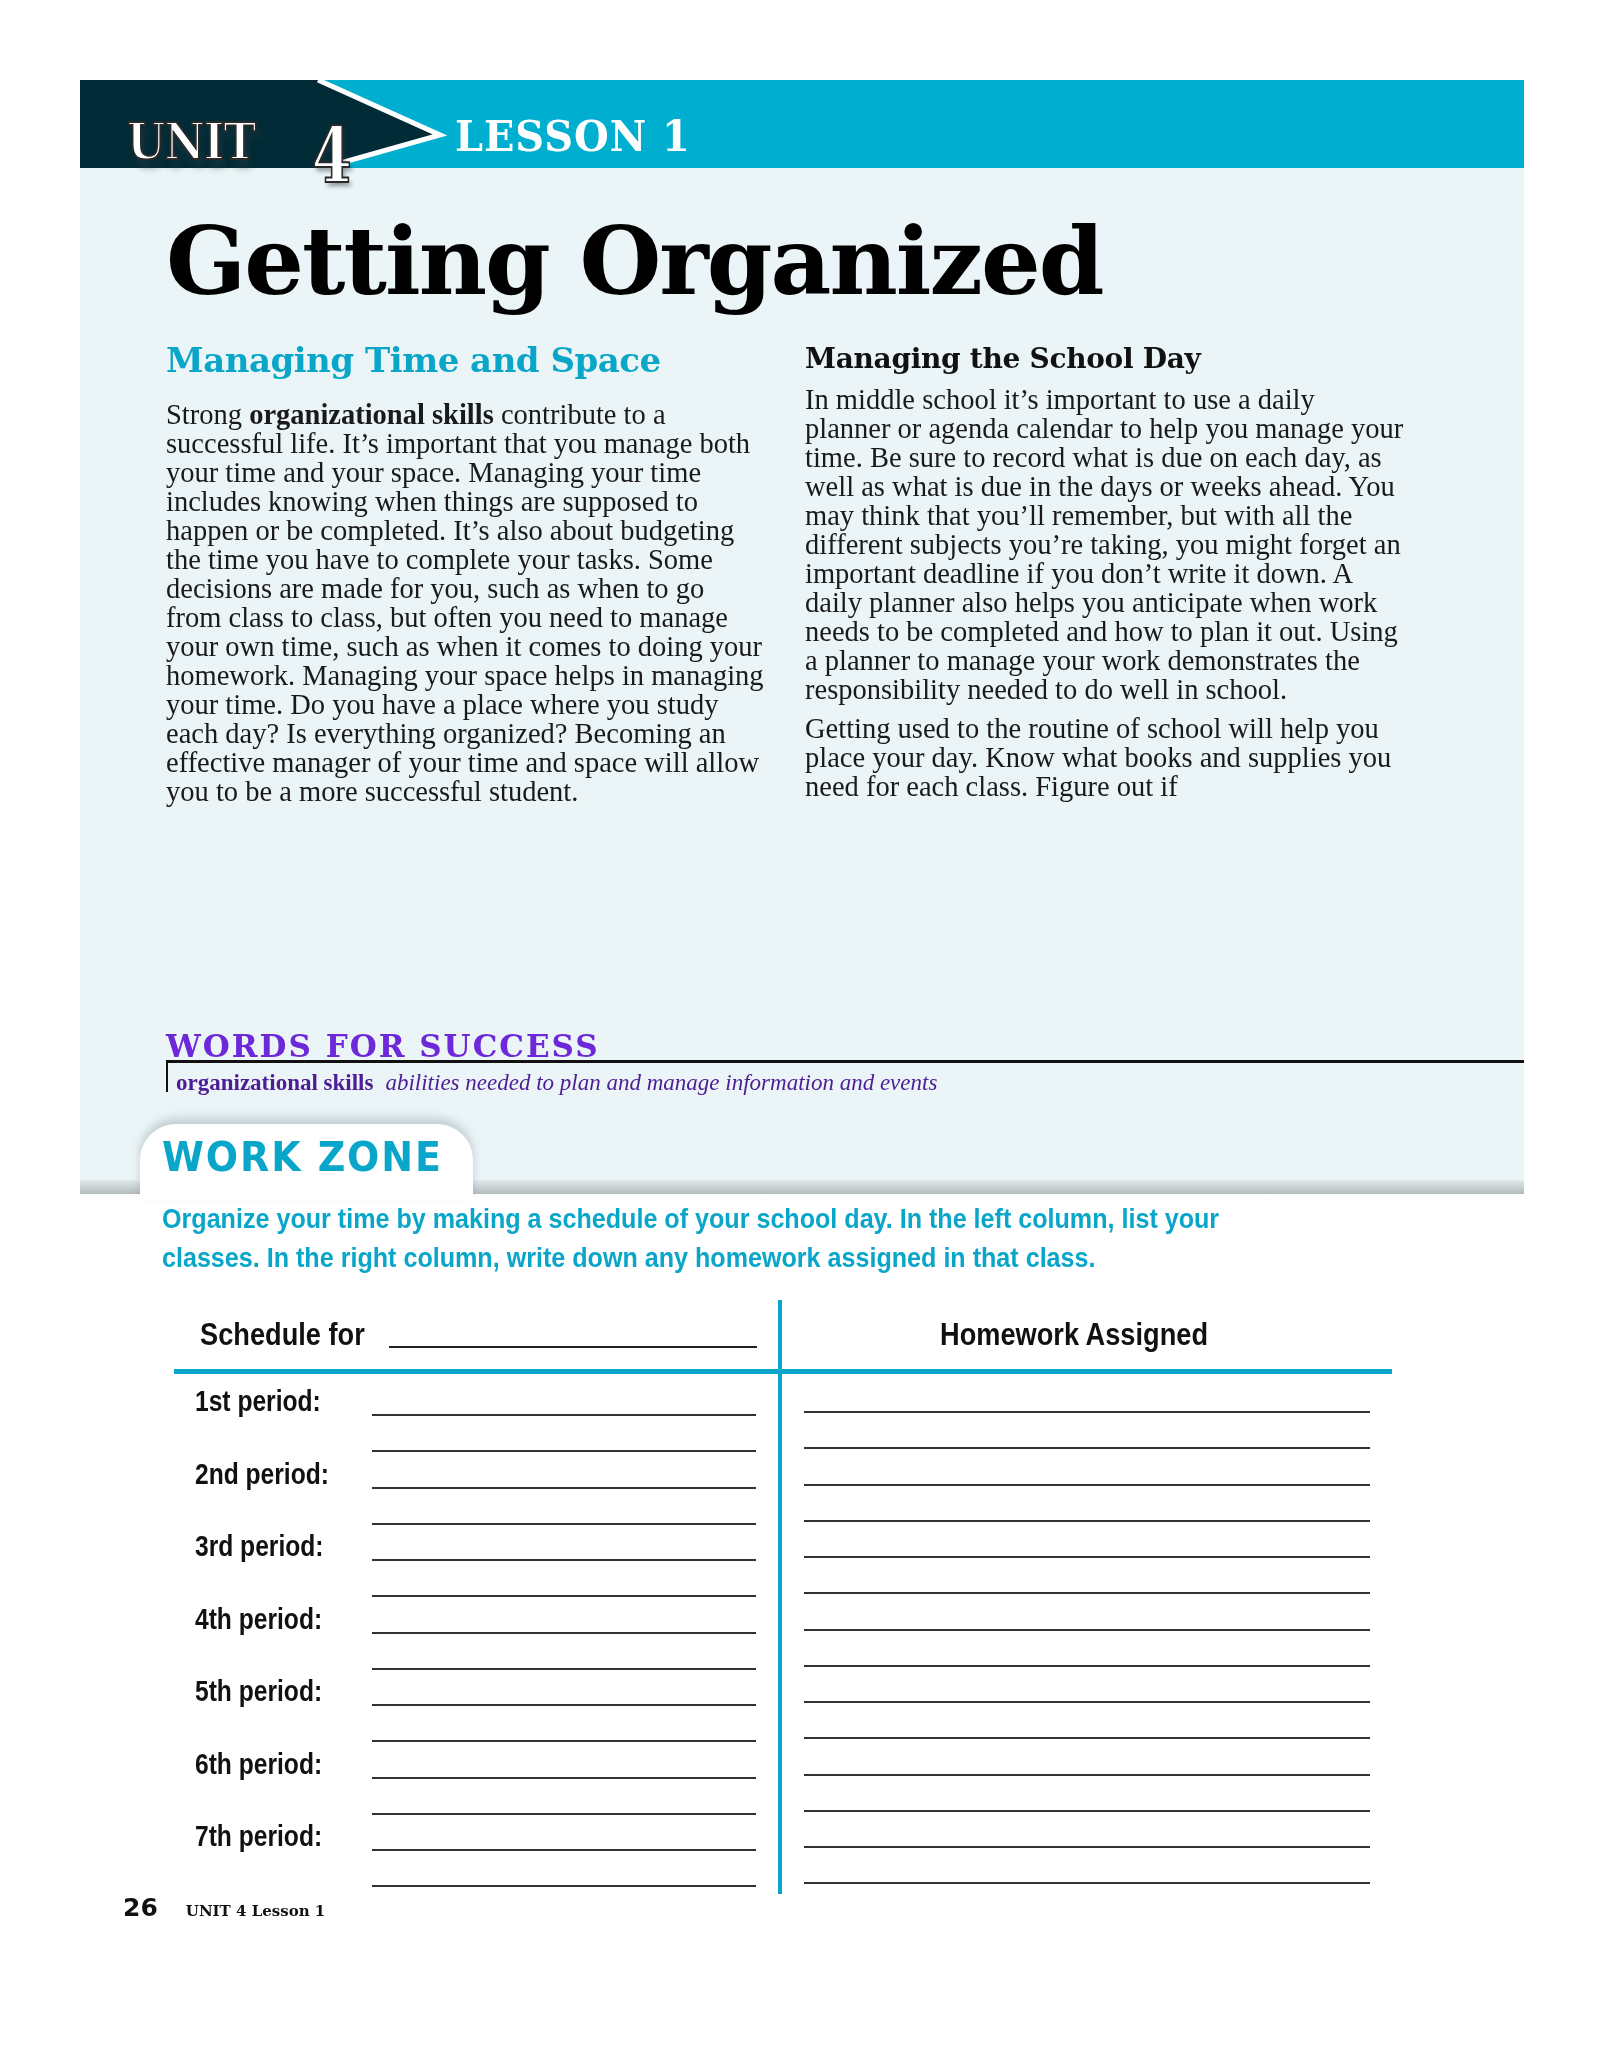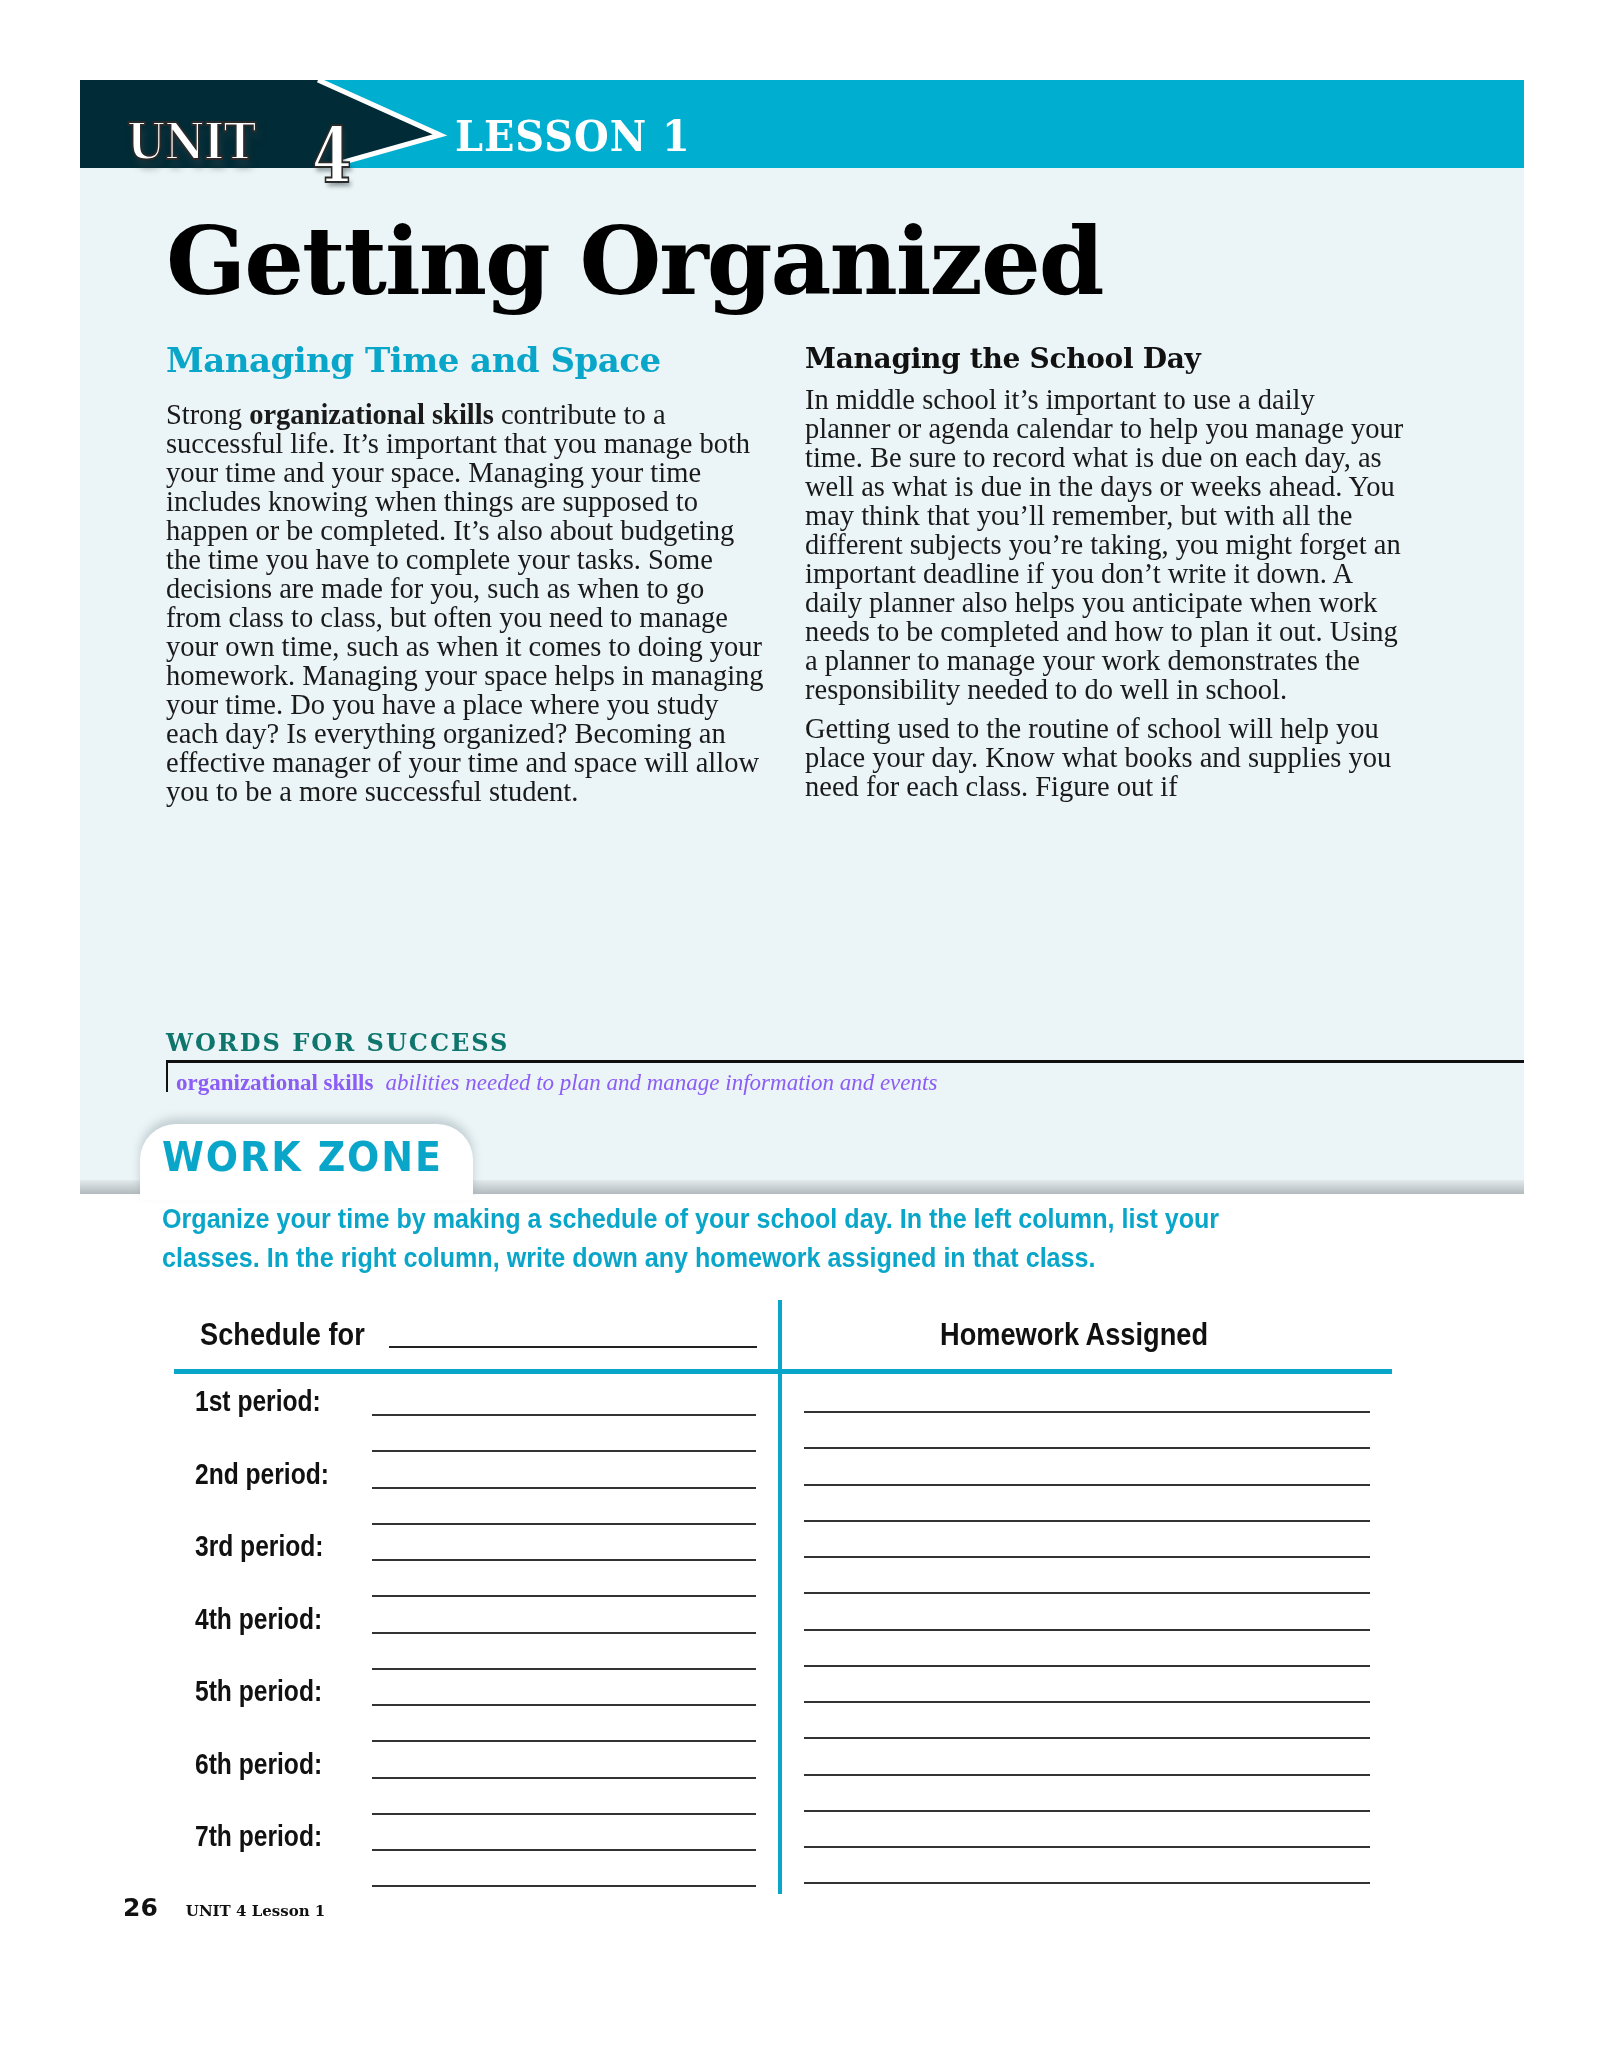--- a/index.html
+++ b/index.html
@@ -23,24 +23,24 @@
   .h2-left { left: 166px; top: 340px; font-family: "DejaVu Serif", serif; font-weight: bold; font-size: 34px; color: #0aa6c9; letter-spacing: -0.5px; }
   .h2-right { left: 805px; top: 342px; font-family: "DejaVu Serif", serif; font-weight: bold; font-size: 28px; color: #111; letter-spacing: -0.3px; }
 
   .body-text { font-family: "Liberation Serif", serif; font-size: 28.5px; line-height: 29px; color: #1a1a1a; }
   #col-left { left: 166px; top: 400px; width: 600px; }
   #col-right { left: 805px; top: 385px; width: 600px; }
   .body-text p { margin: 0; }
   #col-right p + p { margin-top: 10px; }
   .body-text b { font-weight: bold; }
 
-  .wfs-title { left: 166px; top: 1028px; font-family: "DejaVu Serif", serif; font-weight: bold; font-size: 24px; color: #0f766e; letter-spacing: 2px; }
+  .wfs-title { left: 166px; top: 1028px; font-family: "DejaVu Serif", serif; font-weight: bold; font-size: 31px; color: #6d28d9; letter-spacing: 2px; }
   #wfs-rule { left: 166px; top: 1060px; width: 1358px; height: 3px; background: #111; }
   #wfs-tick { left: 166px; top: 1060px; width: 2px; height: 32px; background: #111; }
-  .wfs-entry { left: 176px; top: 1070px; font-family: "Liberation Serif", serif; font-size: 23px; color: #8b5cf6; }
+  .wfs-entry { left: 176px; top: 1070px; font-family: "Liberation Serif", serif; font-size: 23px; color: #4c1d95; }
   .wfs-term { font-weight: bold; margin-right: 12px; }
   .wfs-def { font-style: italic; }
 
   #wz-tab { left: 140px; top: 1124px; width: 333px; height: 76px; background: #ffffff; border-radius: 36px 36px 0 0; box-shadow: 0 -6px 8px rgba(120,140,150,0.35); }
   .wz-label { left: 162px; top: 1134px; font-family: "DejaVu Sans", sans-serif; font-weight: bold; font-size: 40px; color: #0aa6c9; letter-spacing: 2px; transform: scaleX(0.95); transform-origin: left; }
 
   .instructions { left: 162px; top: 1200px; width: 1150px; font-family: "Liberation Sans", sans-serif; font-weight: bold; font-size: 27px; line-height: 39px; color: #0aa6c9; transform: scaleX(0.93); transform-origin: left; }
 
   #divider-v { left: 778px; top: 1300px; width: 4px; height: 594px; background: #0aa6c9; }
   #header-rule { left: 174px; top: 1369px; width: 1218px; height: 5px; background: #0aa6c9; }

